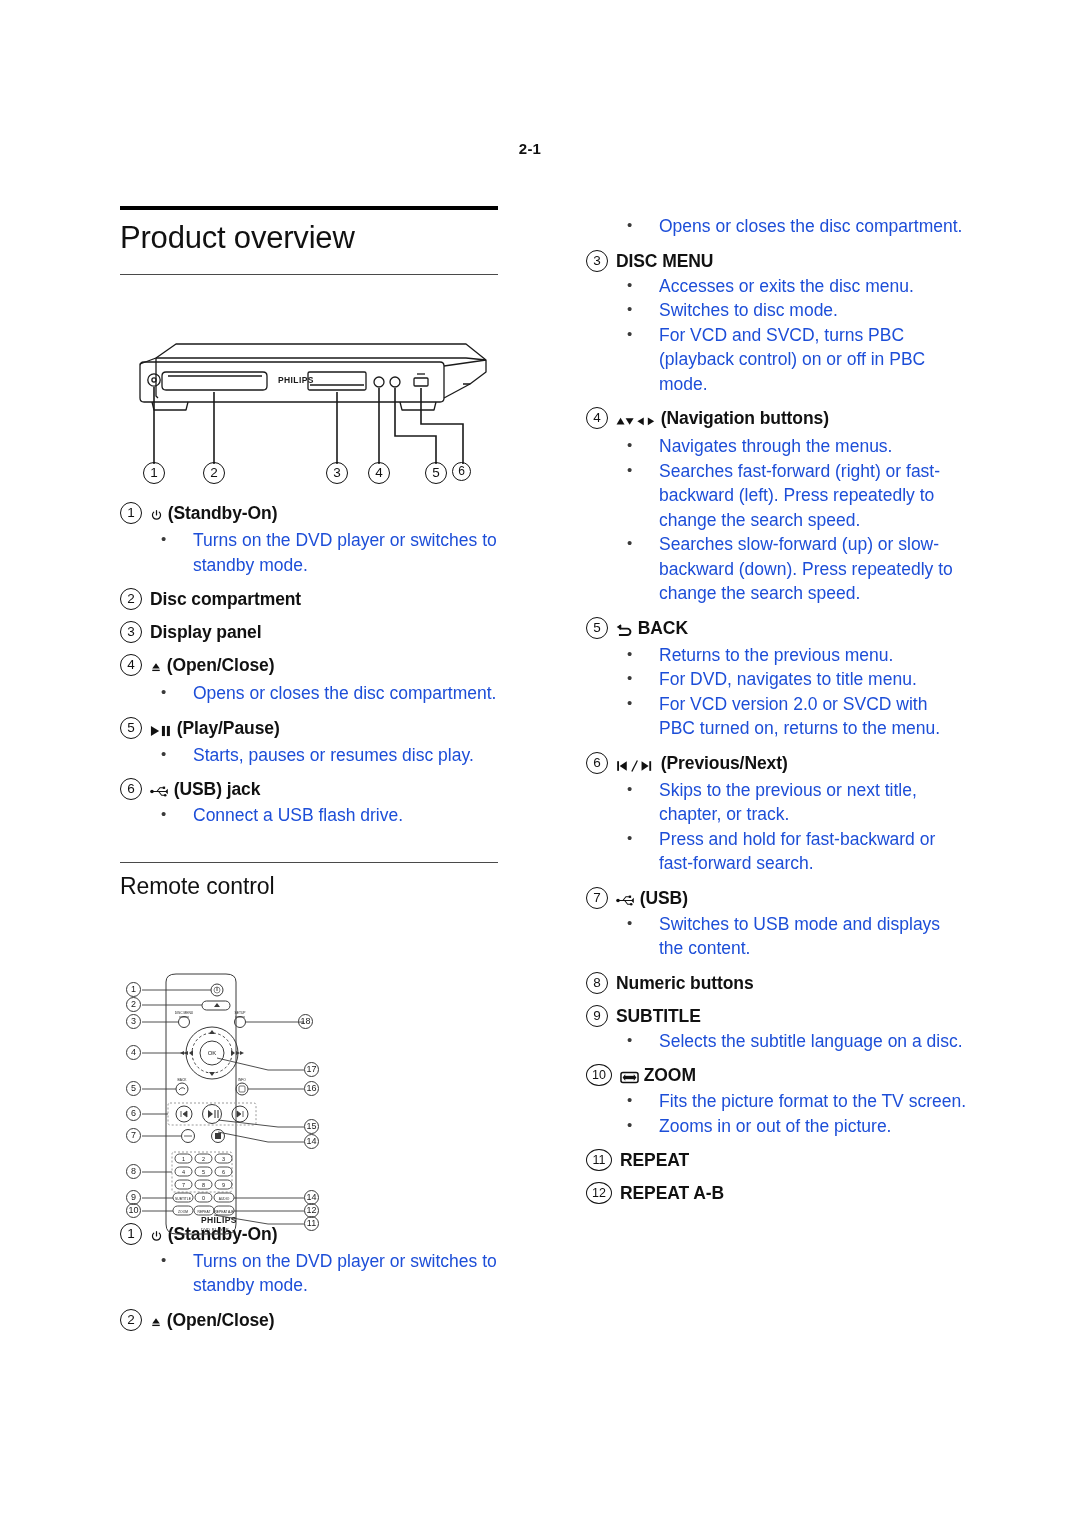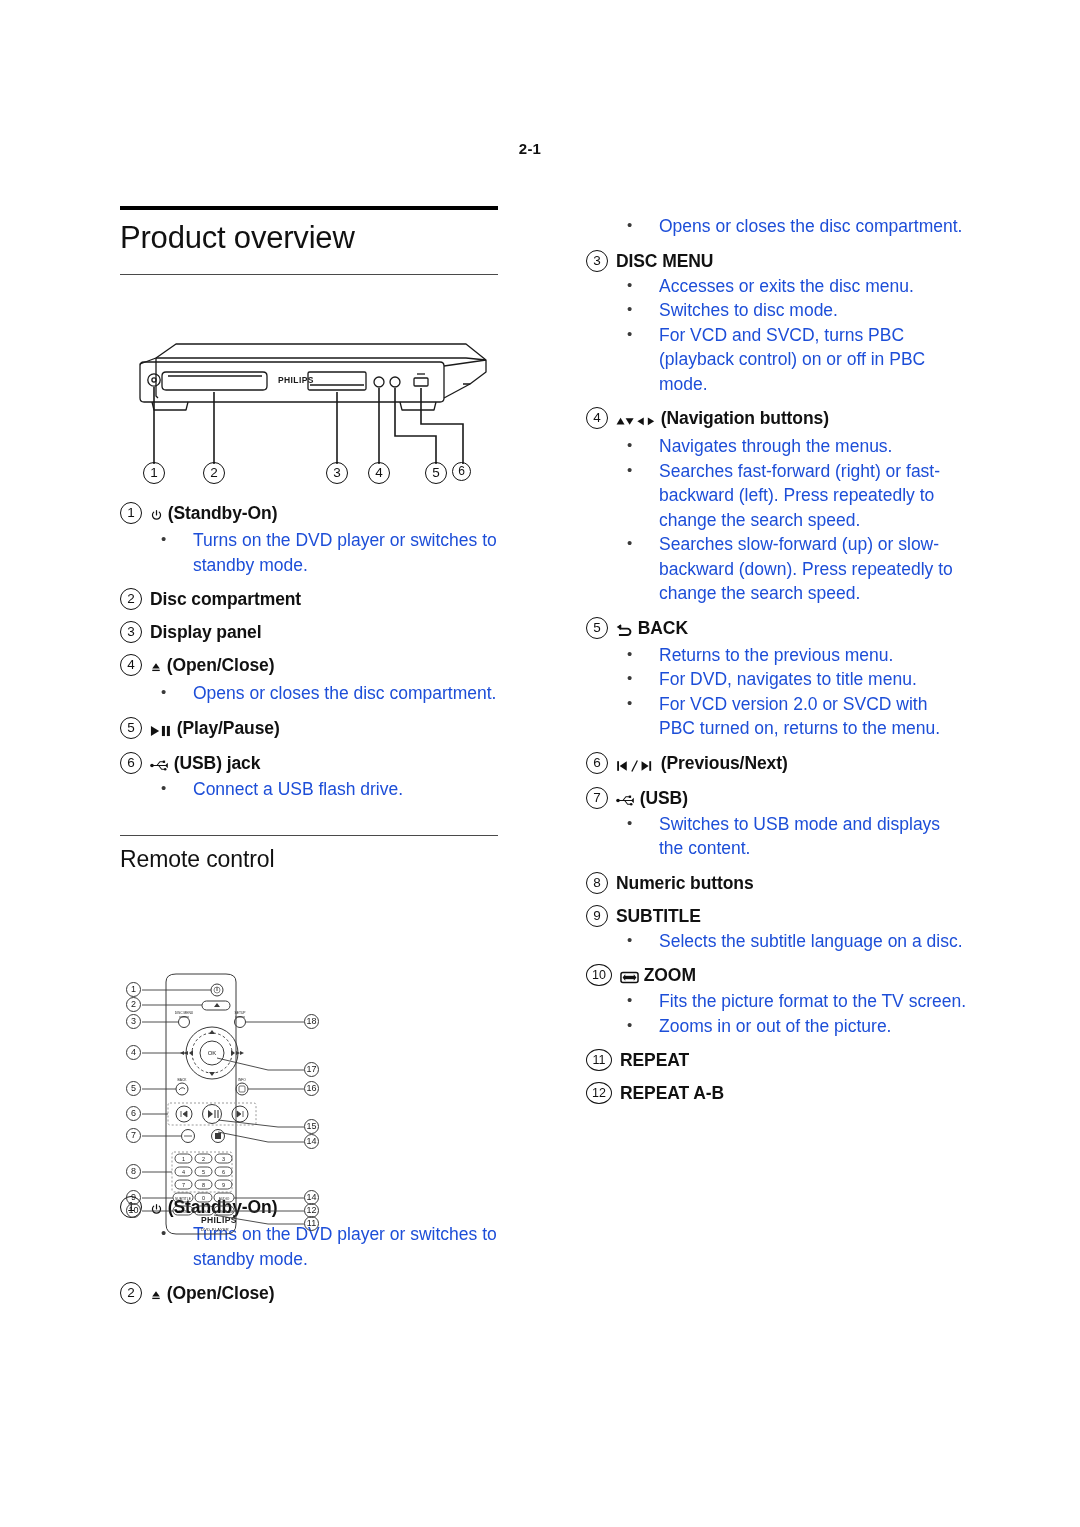--- a/index.html
+++ b/index.html
@@ -235,20 +235,23 @@
         </div>
         <div class="entry">
           <div class="entry-head">
             <div class="num">5</div>
             <div class="head-label"><span class="ic ic-playpause"><svg class="glyph" width="22" height="12" viewBox="0 0 24 13">
                   <path d="M1 1 L10 6.5 L1 12 Z" fill="#111"></path>
                   <rect x="13" y="1" width="3.3" height="11" fill="#111"></rect>
                   <rect x="18.4" y="1" width="3.3" height="11" fill="#111"></rect>
                 </svg></span> <span>(Play/Pause)</span></div>
           </div>
+          <ul class="bullets">
+            <li>Starts, pauses or resumes disc play.</li>
+          </ul>
         </div>
         <div class="entry">
           <div class="entry-head">
             <div class="num">6</div>
             <div class="head-label"><span class="ic"><svg class="glyph" width="19" height="13" viewBox="0 0 22 14" fill="none" stroke="#111" stroke-width="1.2">
                   <circle cx="2.3" cy="7" r="2.1" fill="#111" stroke="none"></circle>
                   <path d="M2.3 7 L19 7" stroke-linecap="round"></path>
                   <path d="M8 7 L11.5 2.6 L15.5 2.6" stroke-linecap="round"></path>
                   <rect x="14.8" y="1.3" width="2.7" height="2.7" fill="#111" stroke="none"></rect>
                   <path d="M10 7 L13.5 11.4 L16.5 11.4" stroke-linecap="round"></path>
@@ -343,20 +346,24 @@
           <div class="entry-head">
             <div class="num">6</div>
             <div class="head-label"><span class="ic ic-prevnext"><svg class="glyph" width="40" height="12" viewBox="0 0 42 13">
                   <rect x="0.6" y="1.3" width="2" height="10.4" fill="#111"></rect>
                   <path d="M11 1.3 L11 11.7 L3.3 6.5 Z" fill="#111"></path>
                   <path d="M16.5 12.4 L22.5 0.6" stroke="#111" stroke-width="1.4"></path>
                   <path d="M27 1.3 L27 11.7 L34.7 6.5 Z" fill="#111"></path>
                   <rect x="35.4" y="1.3" width="2" height="10.4" fill="#111"></rect>
                 </svg></span> <span>(Previous/Next)</span></div>
           </div>
+          <ul class="bullets">
+            <li>Skips to the previous or next title, chapter, or track.</li>
+            <li>Press and hold for fast-backward or fast-forward search.</li>
+          </ul>
         </div>
         <div class="entry">
           <div class="entry-head">
             <div class="num">7</div>
             <div class="head-label"><span class="ic"><svg class="glyph" width="19" height="13" viewBox="0 0 22 14" fill="none" stroke="#111" stroke-width="1.2">
                   <circle cx="2.3" cy="7" r="2.1" fill="#111" stroke="none"></circle>
                   <path d="M2.3 7 L19 7" stroke-linecap="round"></path>
                   <path d="M8 7 L11.5 2.6 L15.5 2.6" stroke-linecap="round"></path>
                   <rect x="14.8" y="1.3" width="2.7" height="2.7" fill="#111" stroke="none"></rect>
                   <path d="M10 7 L13.5 11.4 L16.5 11.4" stroke-linecap="round"></path>
@@ -610,21 +617,21 @@
       <div class="num rc" style="position:absolute;left:8px;top:73px;">4</div>
       <div class="num rc" style="position:absolute;left:8px;top:109px;">5</div>
       <div class="num rc" style="position:absolute;left:8px;top:134px;">6</div>
       <div class="num rc" style="position:absolute;left:8px;top:156px;">7</div>
       <div class="num rc" style="position:absolute;left:8px;top:192px;">8</div>
       <div class="num rc" style="position:absolute;left:8px;top:218px;">9</div>
       <div class="num rc" style="position:absolute;left:8px;top:231px;">10</div>
     </div>
     
     <div>
-      <div class="num rc" style="position:absolute;left:186px;top:42px;">18</div>
+      <div class="num rc" style="position:absolute;left:180px;top:42px;">18</div>
       <div class="num rc" style="position:absolute;left:186px;top:90px;">17</div>
       <div class="num rc" style="position:absolute;left:186px;top:109px;">16</div>
       <div class="num rc" style="position:absolute;left:186px;top:147px;">15</div>
       <div class="num rc" style="position:absolute;left:186px;top:162px;">14</div>
       <div class="num rc" style="position:absolute;left:186px;top:218px;">14</div>
       <div class="num rc" style="position:absolute;left:186px;top:231px;">12</div>
       <div class="num rc" style="position:absolute;left:186px;top:244px;">11</div>
     </div>
   </div>
 

